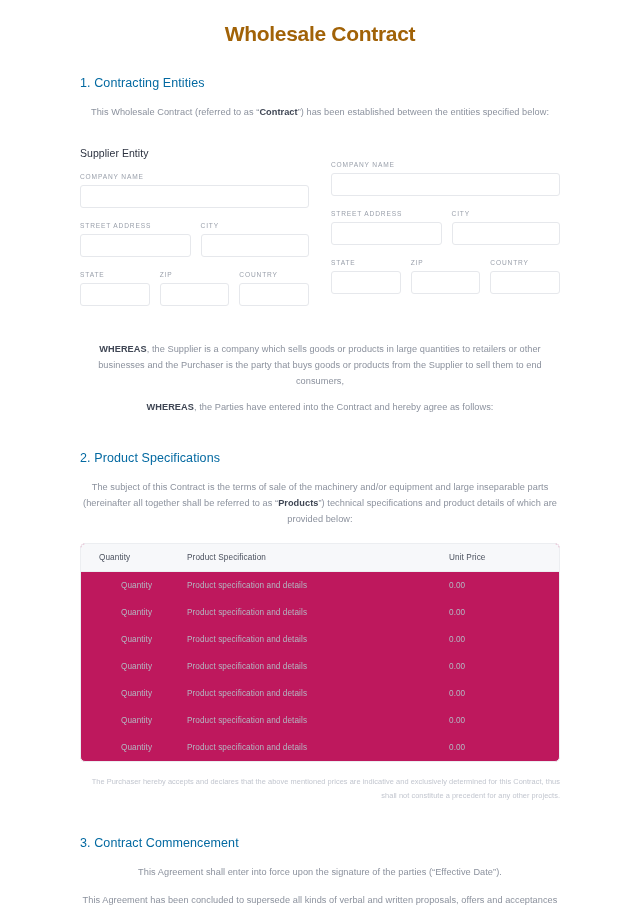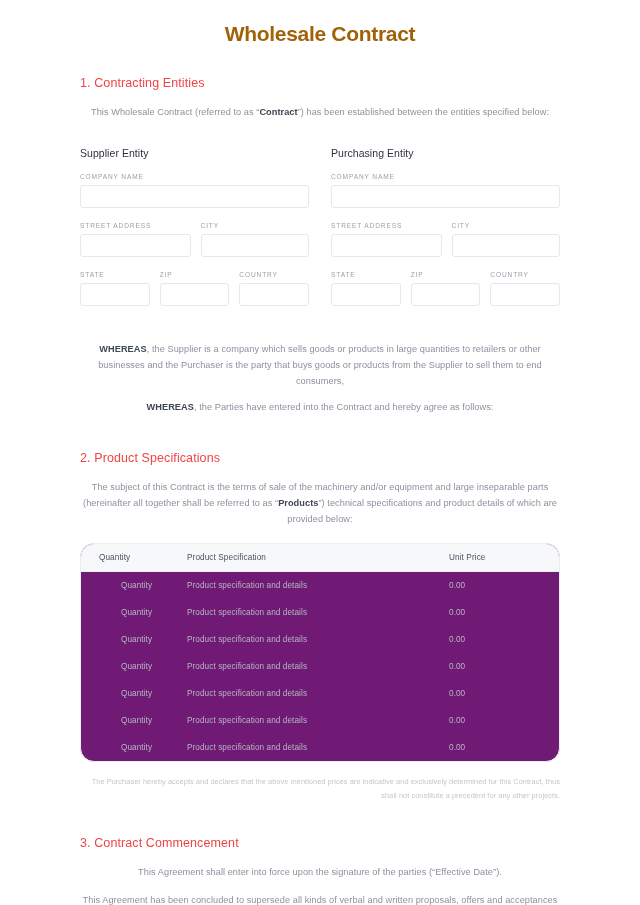--- a/index.html
+++ b/index.html
@@ -26,21 +26,21 @@
     margin: 0;
     padding-top: 22px;
     text-align: center;
     font-size: 21px;
     font-weight: bold;
     letter-spacing: -0.3px;
     color: #a16207;
   }
   .section-heading {
     font-size: 12.5px;
-    color: #ef4444;
+    color: #0369a1;
     margin-top: 30px;
     letter-spacing: 0.1px;
   }
   .body-text {
     font-size: 9.2px;
     line-height: 1.75;
     color: #8b919d;
     margin-top: 14px;
     letter-spacing: 0.06px;
     text-align: center;
@@ -79,22 +79,22 @@
     height: 23px;
     border: 1px solid #e6e8ec;
     border-radius: 3px;
     background: #ffffff;
     box-sizing: border-box;
     width: 100%;
   }
   .spec-table {
     margin-top: 16px;
     border: 1px solid #eceef1;
-    border-radius: 14px;
-    background: #701a75;
+    border-radius: 5px;
+    background: #be185d;
     overflow: hidden;
   }
   .spec-head {
     display: flex;
     background: #f7f8fa;
     border-bottom: 1px solid #eceef1;
     padding: 9px 18px;
   }
   .spec-head div {
     font-size: 8.2px;
@@ -167,21 +167,20 @@
           <input class="input-box" type="text" value="" style="">
         </div>
         <div class="field">
           <div class="field-label">COUNTRY</div>
           <input class="input-box" type="text" value="" style="">
         </div>
       </div>
     </div>
 
     <div class="entity-col">
-      <div class="entity-title">Purchasing Entity</div>
 
       <div class="field-row">
         <div class="field">
           <div class="field-label">COMPANY NAME</div>
           <input class="input-box" type="text" value="" style="">
         </div>
       </div>
 
       <div class="field-row">
         <div class="field wide">

